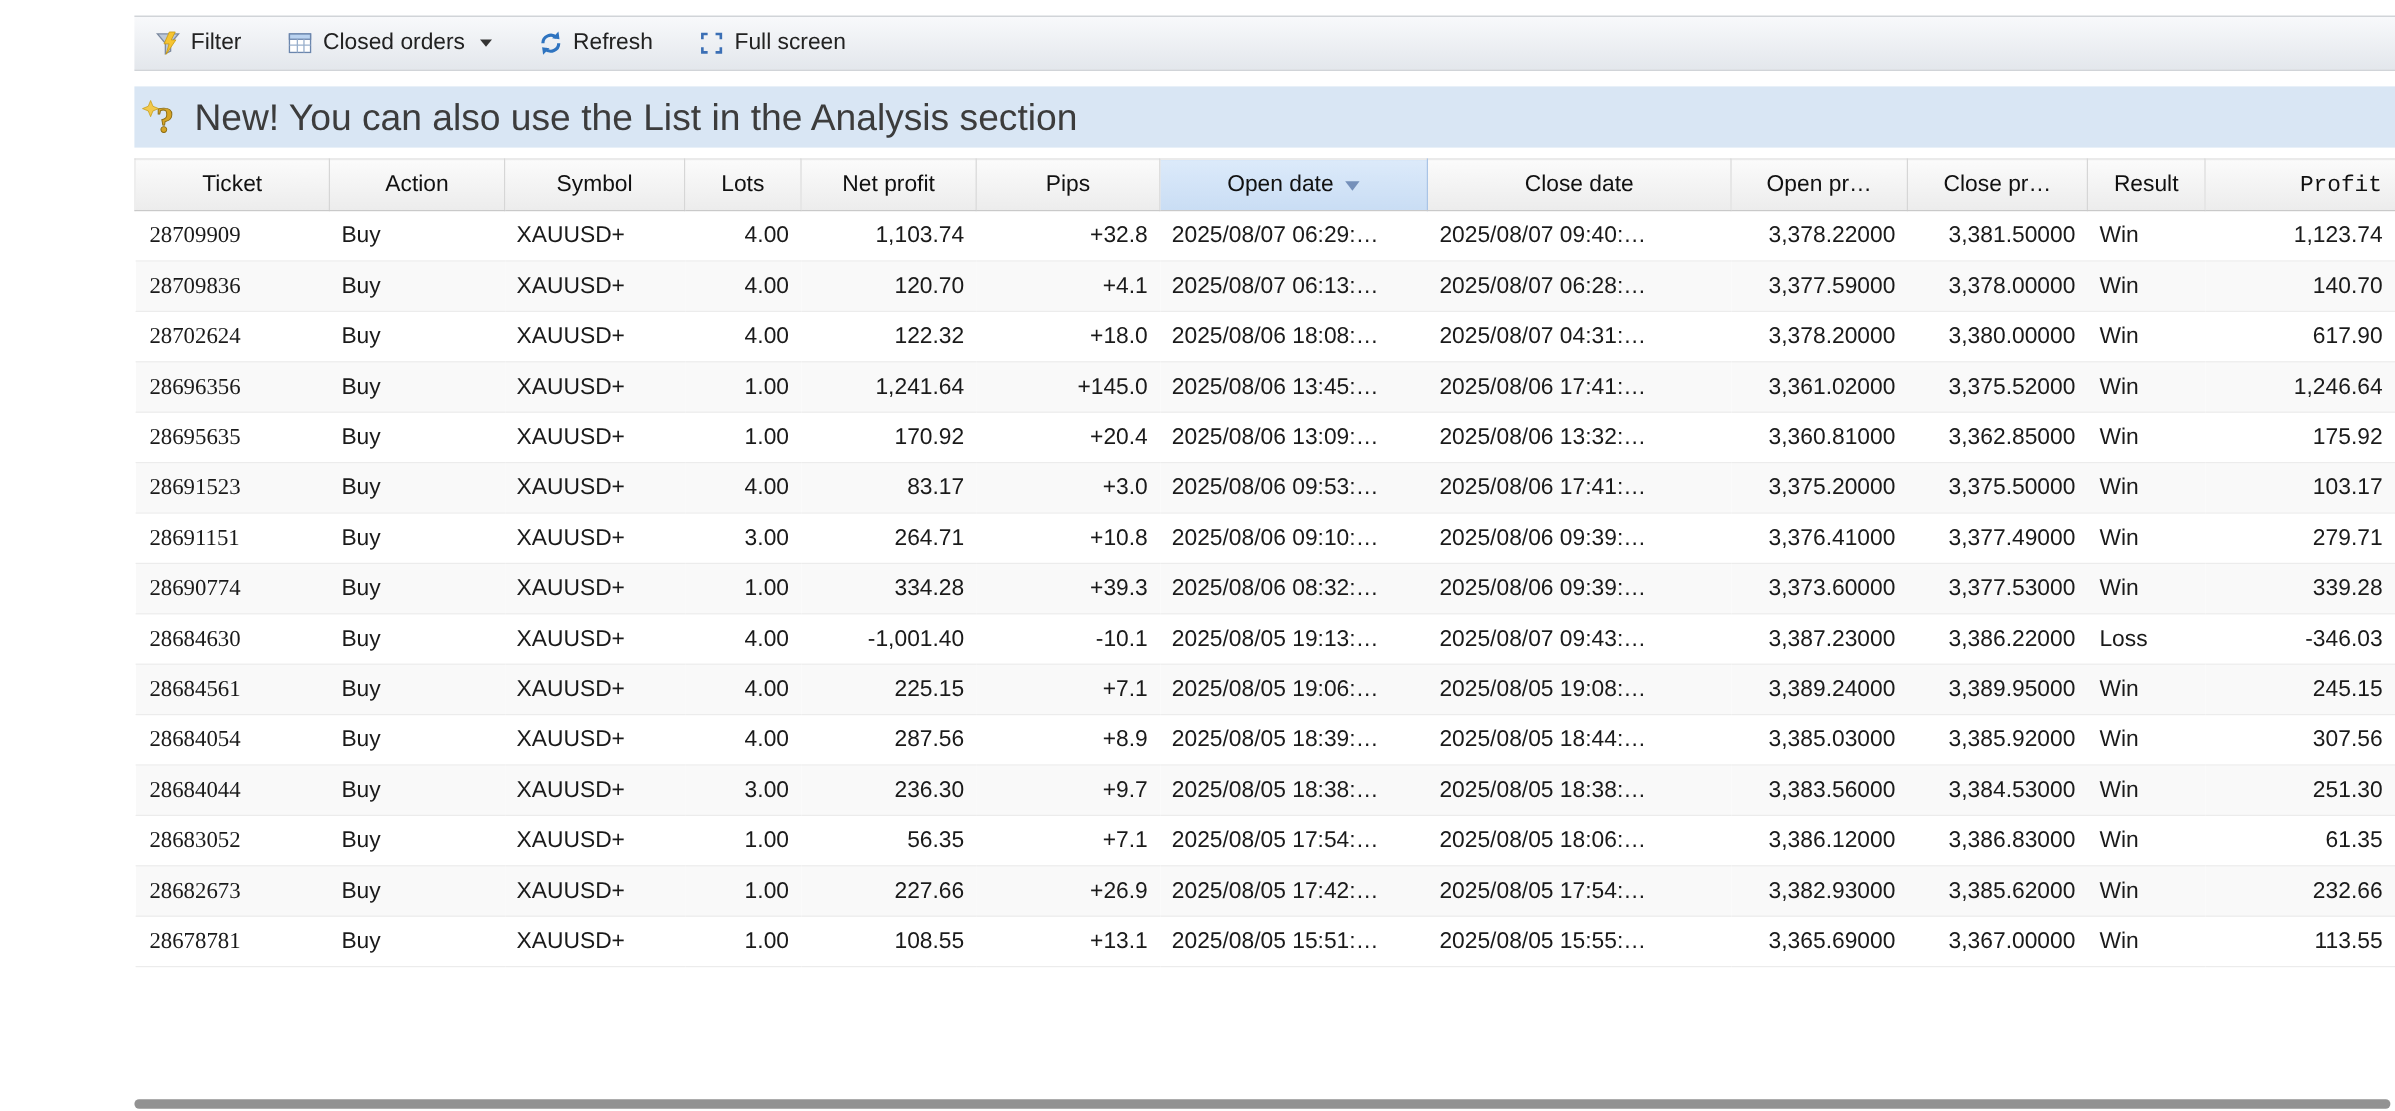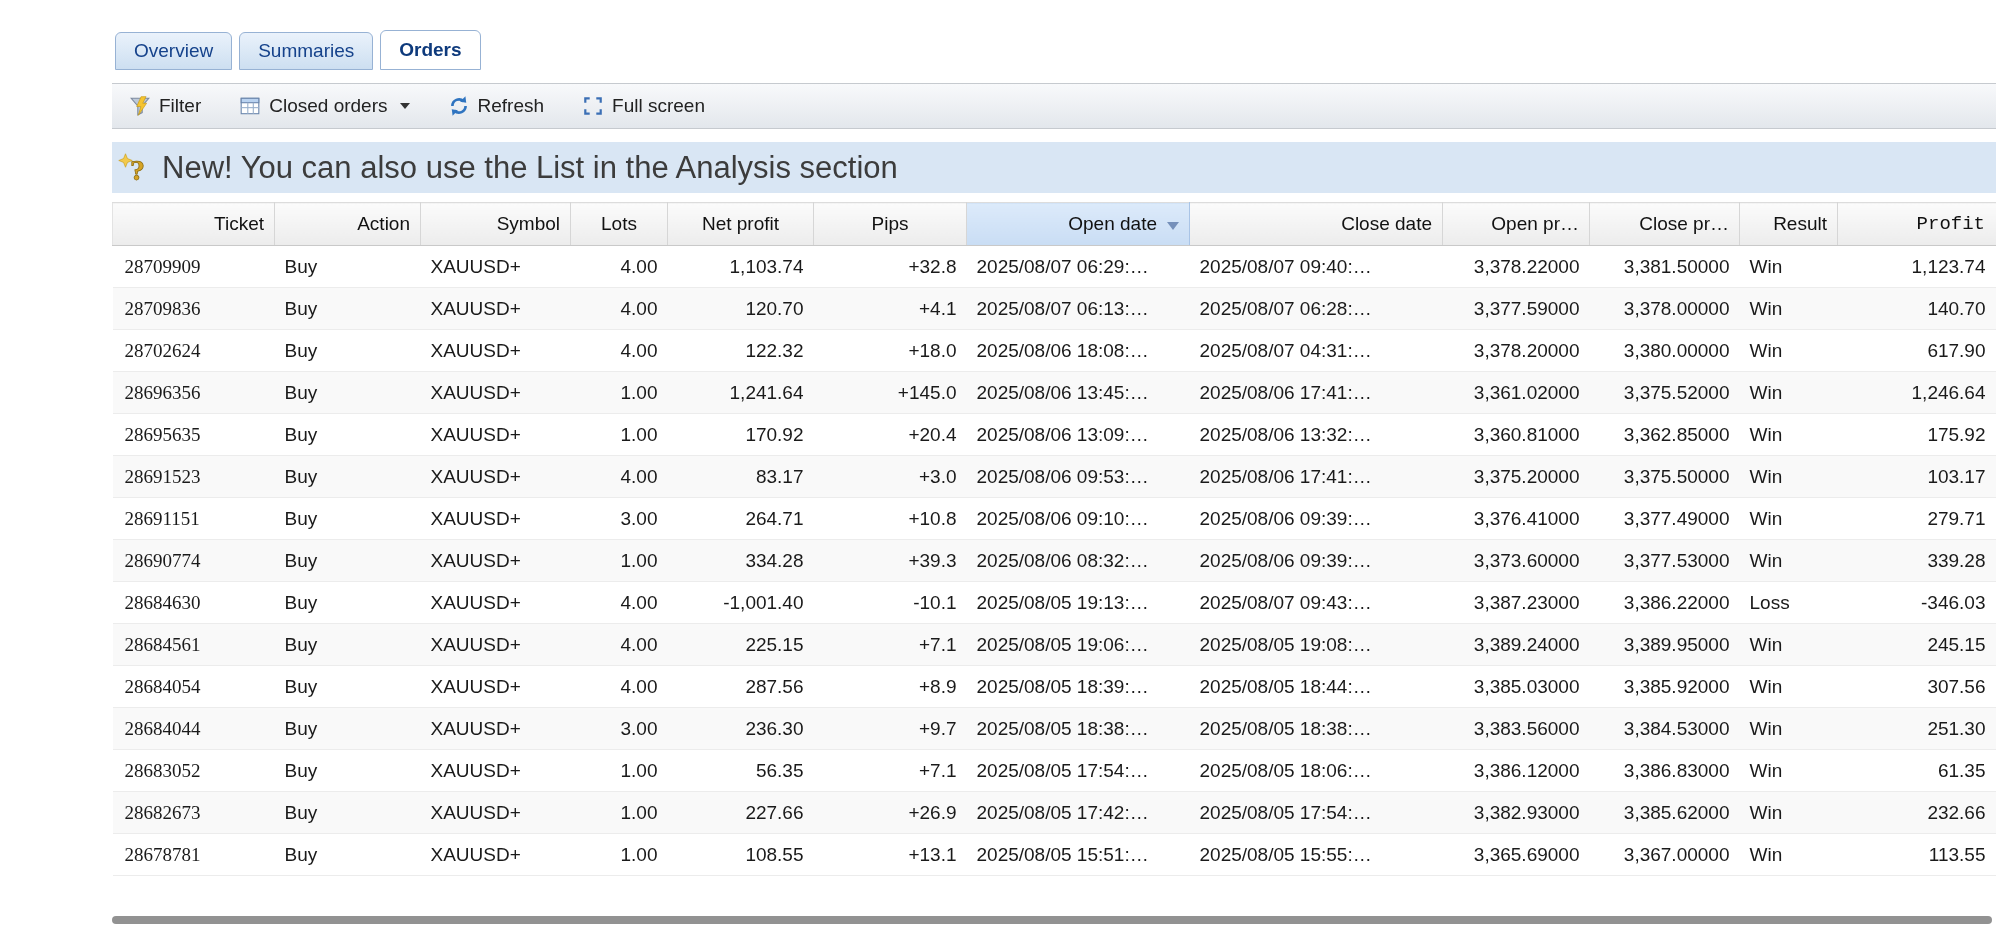--- a/index.html
+++ b/index.html
@@ -55,21 +55,21 @@
   .notice svg { display:block; }
 
   
   .grid-wrap { margin-top:9px; }
   table.orders {
     width:1884px; table-layout:fixed; border-collapse:collapse;
     font-size:19px; color:#1a1a1a;
   }
   thead th {
     height:43px; font-weight:normal; font-size:19px; color:#111;
-    text-align:right; padding:0 10px; white-space:nowrap; overflow:hidden;
+    text-align:center; padding:0 10px; white-space:nowrap; overflow:hidden;
     background:linear-gradient(#fbfbfb, #ececec);
     border-top:1px solid #dcdcdc; border-bottom:1px solid #c9c9c9;
     border-right:1px solid #d6d6d6;
     cursor:pointer;
   }
   thead th:first-child { border-left:1px solid #e3e3e3; }
   thead th.sorted {
     background:linear-gradient(#dceafa, #c9ddf4);
     border-left:1px solid #a9c4e6; border-right:1px solid #a9c4e6;
   }
@@ -106,25 +106,20 @@
   .hscrollbar {
     position:absolute; left:112px; right:4px; bottom:2px; height:8px;
     background:#929292; border-radius:4px;
   }
 </style>
 </head>
 <body>
 
 <div class="app">
 
-  <div class="tabbar">
-    <div class="tab">Overview</div>
-    <div class="tab">Summaries</div>
-    <div class="tab active">Orders</div>
-  </div>
 
   <div class="toolbar">
     <button class="tb-btn">
       <span>
         <svg width="22" height="22" viewBox="0 0 20 20">
           <polygon points="2,3 18,3 12,10 12,16 8,18 8,10" fill="#bcc8d8" stroke="#7d8aa0" stroke-width="1"></polygon>
           <polygon points="11,1.5 15.5,1.5 12.5,7.5 16,7.5 8.5,18.5 10.8,10.5 7,10.5" fill="#f6c431" stroke="#c79a10" stroke-width="0.6"></polygon>
         </svg>
       </span>
       <span>Filter</span>

